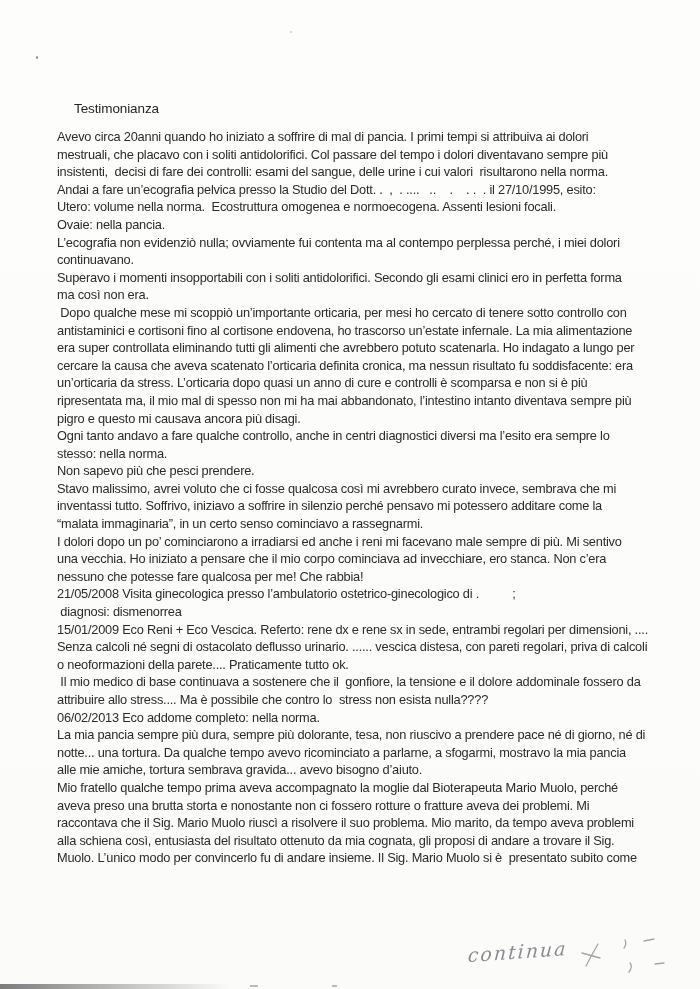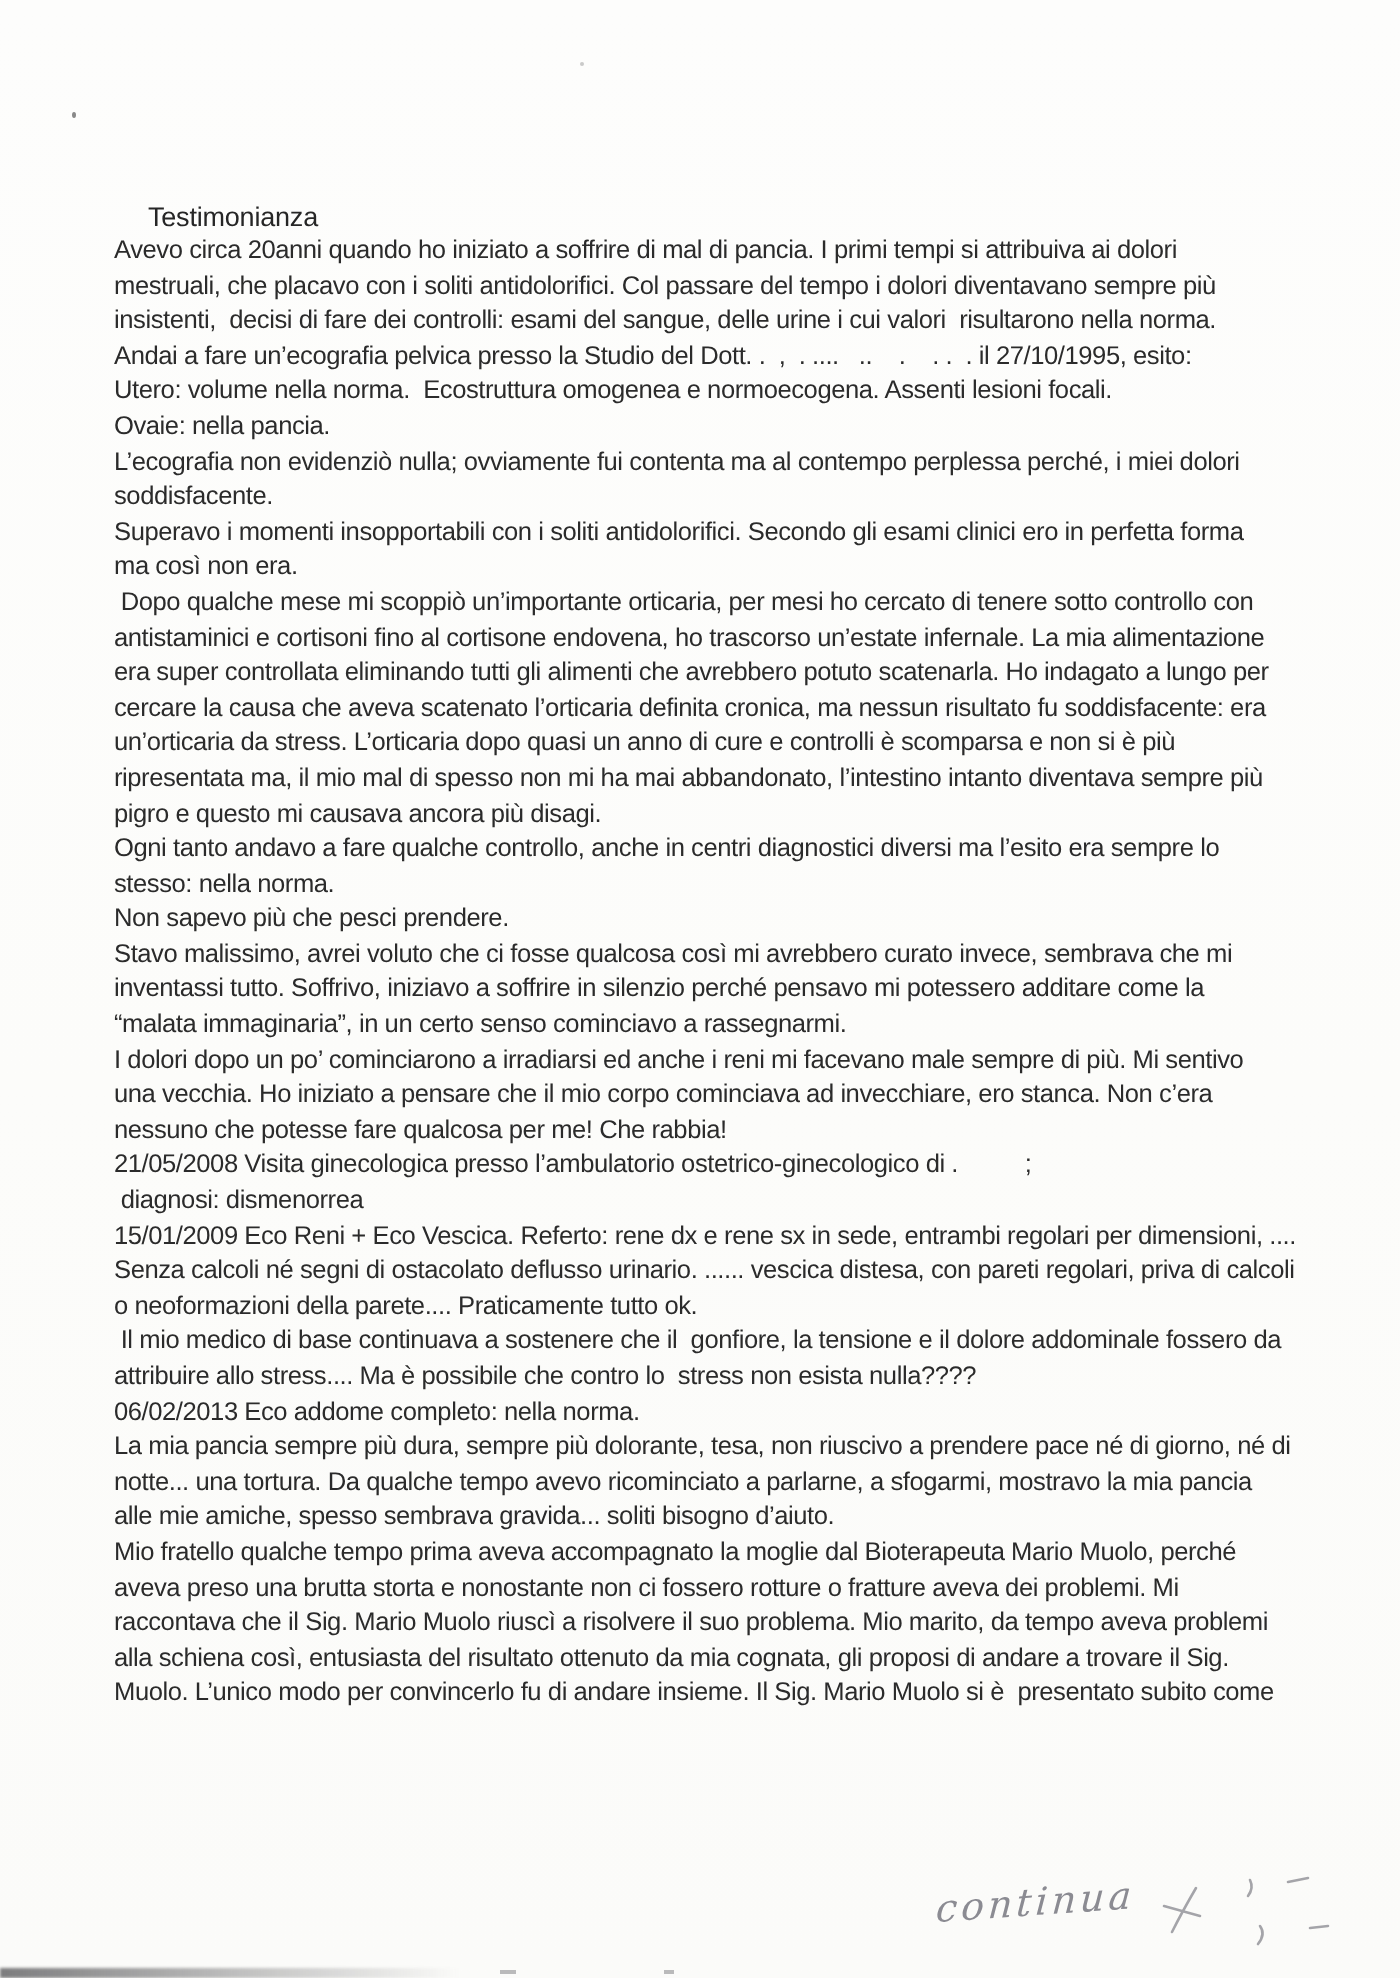--- a/index.html
+++ b/index.html
@@ -19,21 +19,21 @@
     top: 84px;
     margin: 17px;
     font-size: 13.5px;
     font-weight: normal;
     letter-spacing: -0.1px;
     color: #262626;
   }
   .bodytext {
     position: absolute;
     left: 57px;
-    top: 116px;
+    top: 128px;
     width: 640px;
   }
   .ln {
     font-size: 12.8px;
     line-height: 17.6px;
     height: 17.6px;
     letter-spacing: -0.22px;
     white-space: pre;
     color: #2b2b2b;
   }
@@ -91,21 +91,21 @@
   <h1 class="title">Testimonianza</h1>
 
   <div class="bodytext">
     <div class="ln">Avevo circa 20anni quando ho iniziato a soffrire di mal di pancia. I primi tempi si attribuiva ai dolori</div>
     <div class="ln">mestruali, che placavo con i soliti antidolorifici. Col passare del tempo i dolori diventavano sempre più</div>
     <div class="ln">insistenti,  decisi di fare dei controlli: esami del sangue, delle urine i cui valori  risultarono nella norma.</div>
     <div class="ln">Andai a fare un’ecografia pelvica presso la Studio del Dott. .  ,  . ....   ..    .    . .  . il 27/10/1995, esito:</div>
     <div class="ln">Utero: volume nella norma.  Ecostruttura omogenea e normoecogena. Assenti lesioni focali.</div>
     <div class="ln">Ovaie: nella pancia.</div>
     <div class="ln">L’ecografia non evidenziò nulla; ovviamente fui contenta ma al contempo perplessa perché, i miei dolori</div>
-    <div class="ln">soddisfacente.</div>
+    <div class="ln">continuavano.</div>
     <div class="ln">Superavo i momenti insopportabili con i soliti antidolorifici. Secondo gli esami clinici ero in perfetta forma</div>
     <div class="ln">ma così non era.</div>
     <div class="ln"> Dopo qualche mese mi scoppiò un’importante orticaria, per mesi ho cercato di tenere sotto controllo con</div>
     <div class="ln">antistaminici e cortisoni fino al cortisone endovena, ho trascorso un’estate infernale. La mia alimentazione</div>
     <div class="ln">era super controllata eliminando tutti gli alimenti che avrebbero potuto scatenarla. Ho indagato a lungo per</div>
     <div class="ln">cercare la causa che aveva scatenato l’orticaria definita cronica, ma nessun risultato fu soddisfacente: era</div>
     <div class="ln">un’orticaria da stress. L’orticaria dopo quasi un anno di cure e controlli è scomparsa e non si è più</div>
     <div class="ln">ripresentata ma, il mio mal di spesso non mi ha mai abbandonato, l’intestino intanto diventava sempre più</div>
     <div class="ln">pigro e questo mi causava ancora più disagi.</div>
     <div class="ln">Ogni tanto andavo a fare qualche controllo, anche in centri diagnostici diversi ma l’esito era sempre lo</div>
@@ -120,21 +120,21 @@
     <div class="ln">21/05/2008 Visita ginecologica presso l’ambulatorio ostetrico-ginecologico di .          ;</div>
     <div class="ln"> diagnosi: dismenorrea</div>
     <div class="ln">15/01/2009 Eco Reni + Eco Vescica. Referto: rene dx e rene sx in sede, entrambi regolari per dimensioni, ....</div>
     <div class="ln">Senza calcoli né segni di ostacolato deflusso urinario. ...... vescica distesa, con pareti regolari, priva di calcoli</div>
     <div class="ln">o neoformazioni della parete.... Praticamente tutto ok.</div>
     <div class="ln"> Il mio medico di base continuava a sostenere che il  gonfiore, la tensione e il dolore addominale fossero da</div>
     <div class="ln">attribuire allo stress.... Ma è possibile che contro lo  stress non esista nulla????</div>
     <div class="ln">06/02/2013 Eco addome completo: nella norma.</div>
     <div class="ln">La mia pancia sempre più dura, sempre più dolorante, tesa, non riuscivo a prendere pace né di giorno, né di</div>
     <div class="ln">notte... una tortura. Da qualche tempo avevo ricominciato a parlarne, a sfogarmi, mostravo la mia pancia</div>
-    <div class="ln">alle mie amiche, spesso sembrava gravida... soliti bisogno d’aiuto.</div>
+    <div class="ln">alle mie amiche, tortura sembrava gravida... avevo bisogno d’aiuto.</div>
     <div class="ln">Mio fratello qualche tempo prima aveva accompagnato la moglie dal Bioterapeuta Mario Muolo, perché</div>
     <div class="ln">aveva preso una brutta storta e nonostante non ci fossero rotture o fratture aveva dei problemi. Mi</div>
     <div class="ln">raccontava che il Sig. Mario Muolo riuscì a risolvere il suo problema. Mio marito, da tempo aveva problemi</div>
     <div class="ln">alla schiena così, entusiasta del risultato ottenuto da mia cognata, gli proposi di andare a trovare il Sig.</div>
     <div class="ln">Muolo. L’unico modo per convincerlo fu di andare insieme. Il Sig. Mario Muolo si è  presentato subito come</div>
   </div>
 
   <div class="handwrite">continua</div>
 
   <svg class="scribble" width="100" height="48" viewBox="0 0 100 48">

